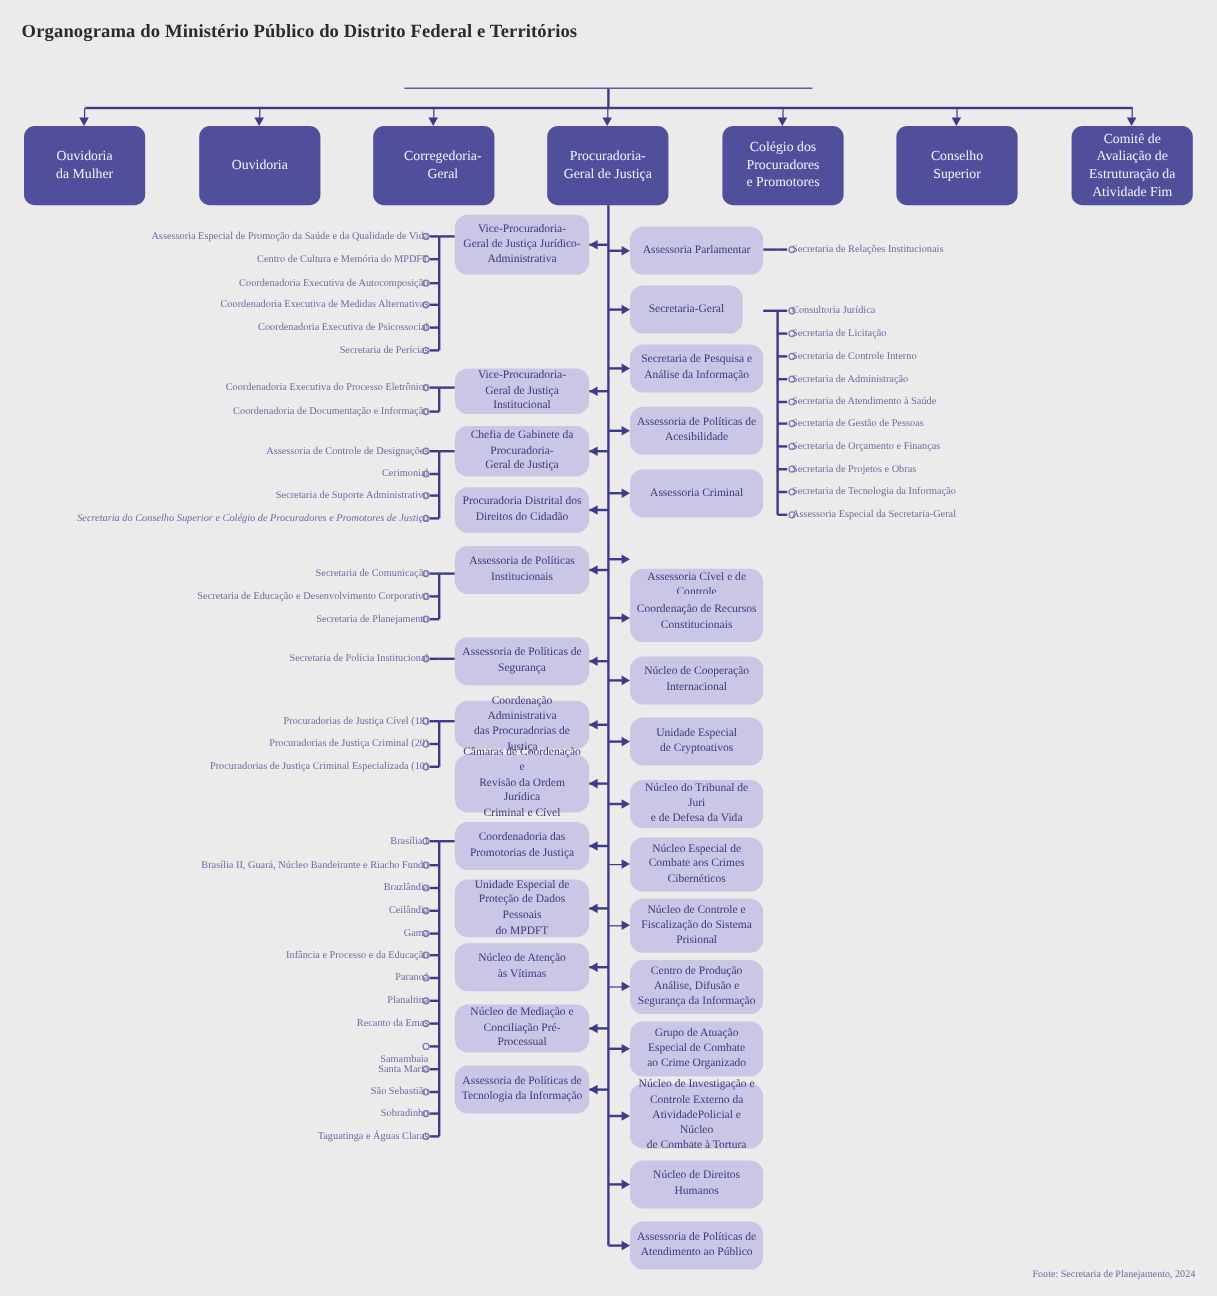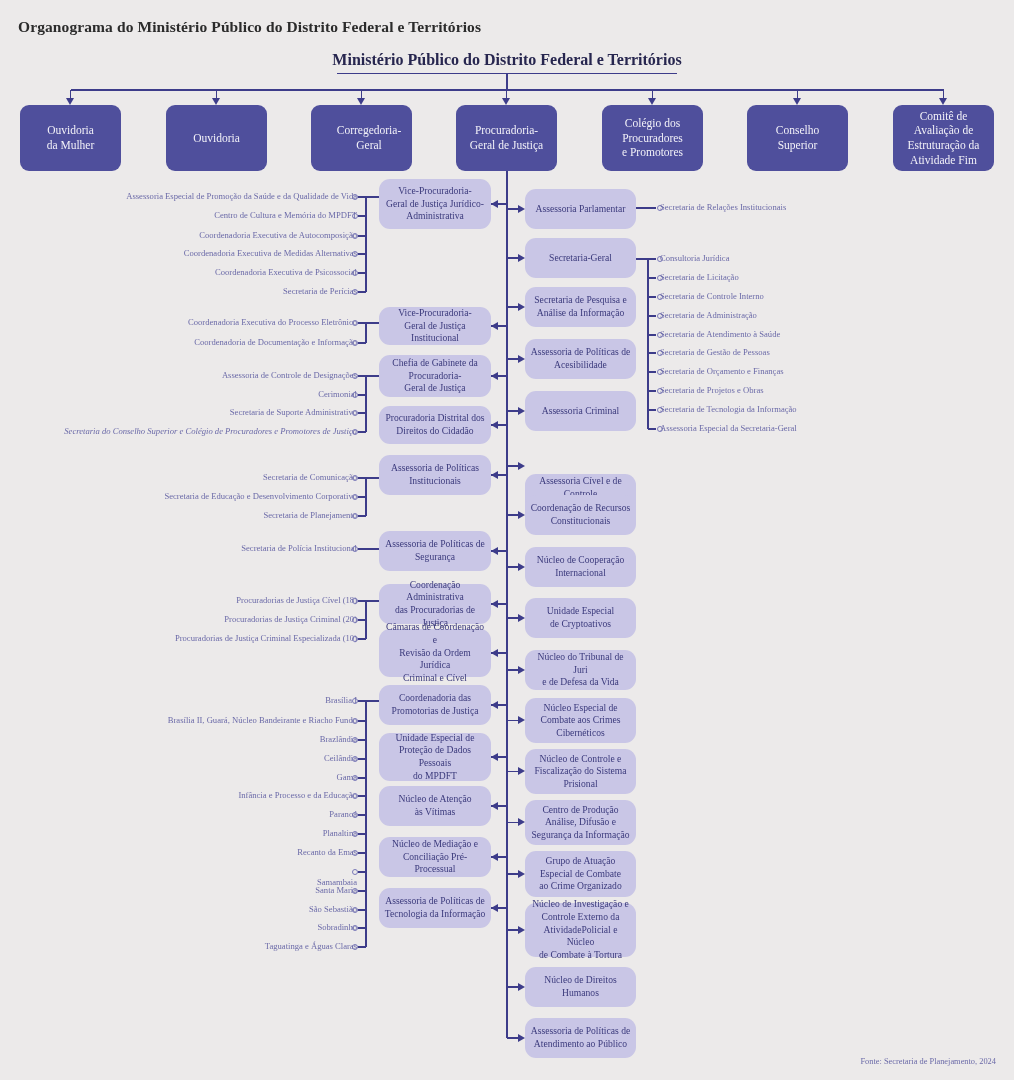--- a/index.html
+++ b/index.html
@@ -88,21 +88,20 @@
     position:absolute;right:18px;bottom:14px;
     font-size:8.4px;color:#6b6aa8;white-space:nowrap;
   }
 </style>
 </head>
 <body>
 
 <div id="stage">
 
   <div class="doc-title">Organograma do Ministério Público do Distrito Federal e Territórios</div>
-  <div class="root-title">Ministério Público do Distrito Federal e Territórios</div>
   <div class="root-underline"></div>
 
   <div id="connectors">
       <div class="vline" style="left: 506.3px; top: 74px; height: 16px;"></div>
       <div class="hline" style="left: 70.5px; top: 89.3px; width: 873px;"></div>
       <div class="vline" style="left: 69.8px; top: 90px; height: 9px;"></div>
       <div class="arrow-down" style="left: 66px; top: 98px;"></div>
       <div class="vline" style="left: 215.8px; top: 90px; height: 9px;"></div>
       <div class="arrow-down" style="left: 212px; top: 98px;"></div>
       <div class="vline" style="left: 360.8px; top: 90px; height: 9px;"></div>
@@ -372,21 +371,21 @@
       <div class="lbox" style="left: 379px; top: 837px; width: 112px; height: 40px;">
         <span>Núcleo de Mediação e<br>Conciliação Pré-Processual</span>
       </div>
       <div class="lbox" style="left: 379px; top: 888px; width: 112px; height: 40px;">
         <span>Assessoria de Políticas de<br>Tecnologia da Informação</span>
       </div>
       <div class="lbox" style="left: 525px; top: 189px; width: 111px; height: 40px;">
         <span>Assessoria Parlamentar</span>
       </div>
       <div class="leaf l" style="left: 660px; top: 203px;">Secretaria de Relações Institucionais</div>
-      <div class="lbox" style="left: 525px; top: 238px; width: 111px; height: 40px;">
+      <div class="lbox" style="left: 525px; top: 238px; width: 94px; height: 40px;">
         <span>Secretaria-Geral</span>
       </div>
       <div class="leaf l" style="left: 660px; top: 254px;">Consultoria Jurídica</div>
       <div class="leaf l" style="left: 660px; top: 273px;">Secretaria de Licitação</div>
       <div class="leaf l" style="left: 660px; top: 292px;">Secretaria de Controle Interno</div>
       <div class="leaf l" style="left: 660px; top: 311px;">Secretaria de Administração</div>
       <div class="leaf l" style="left: 660px; top: 330px;">Secretaria de Atendimento à Saúde</div>
       <div class="leaf l" style="left: 660px; top: 348px;">Secretaria de Gestão de Pessoas</div>
       <div class="leaf l" style="left: 660px; top: 367px;">Secretaria de Orçamento e Finanças</div>
       <div class="leaf l" style="left: 660px; top: 386px;">Secretaria de Projetos e Obras</div>

